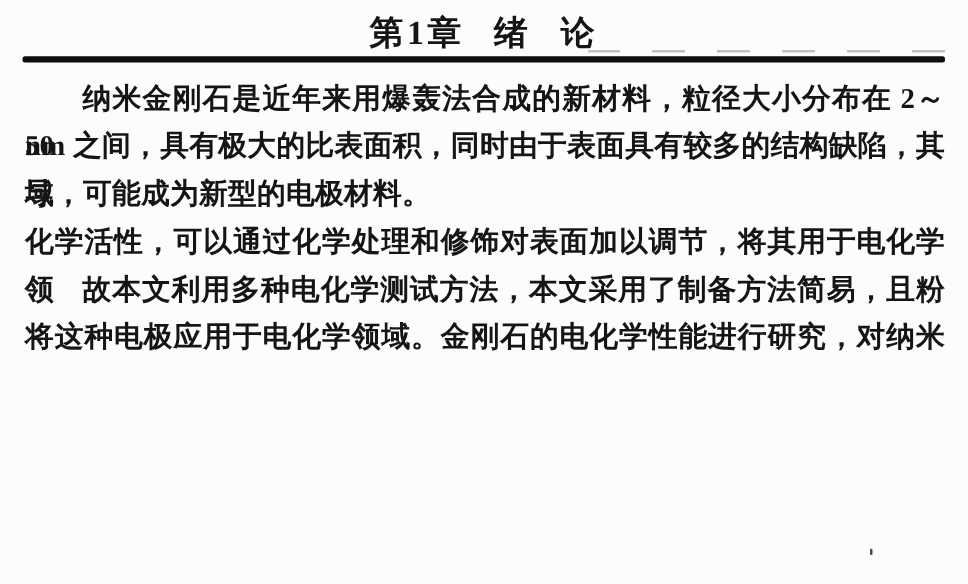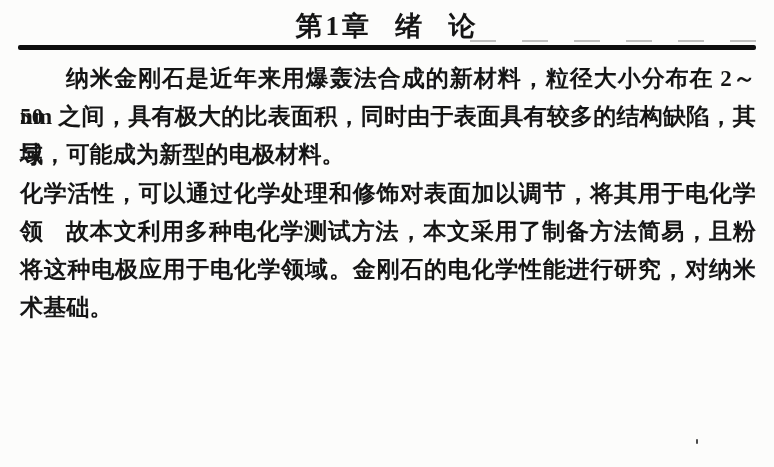--- a/index.html
+++ b/index.html
@@ -100,18 +100,17 @@
   <div class="rule-ghost"></div>
 
   <div class="body-text">
     <div class="line just indent">纳米金刚石是近年来用爆轰法合成的新材料，粒径大小分布在 2～50</div>
     <div class="line just">nm 之间，具有极大的比表面积，同时由于表面具有较多的结构缺陷，其导</div>
     <div class="line para-end">域，可能成为新型的电极材料。</div>
     <div class="line just">化学活性，可以通过化学处理和修饰对表面加以调节，将其用于电化学领</div>
 
     <div class="line just indent">故本文利用多种电化学测试方法，本文采用了制备方法简易，且粉</div>
     <div class="line just">将这种电极应用于电化学领域。金刚石的电化学性能进行研究，对纳米</div>
-    <div class="line para-end">术基础。</div>
   </div>
 
   <div class="speck"></div>
 
 </div>
 
 </body></html>

